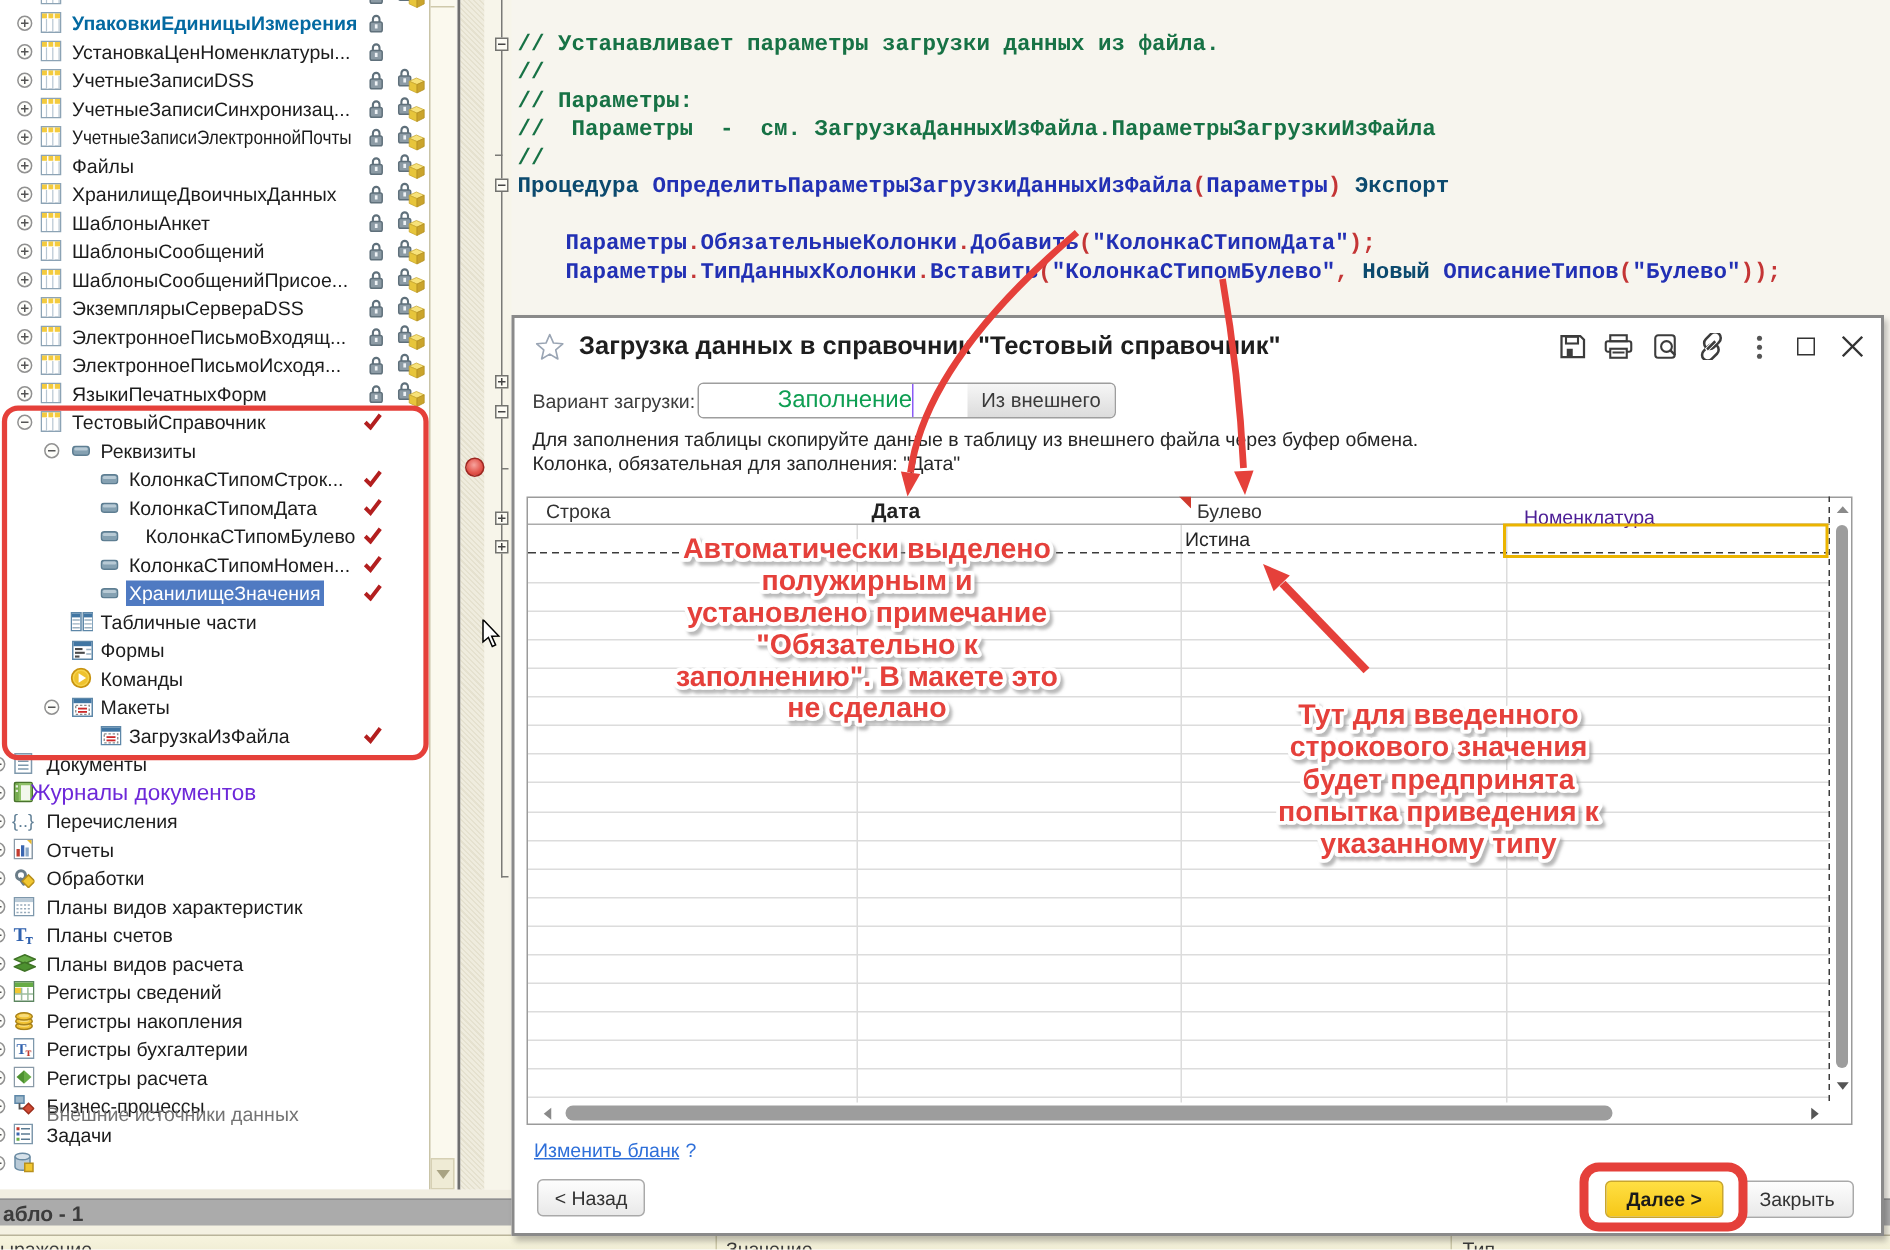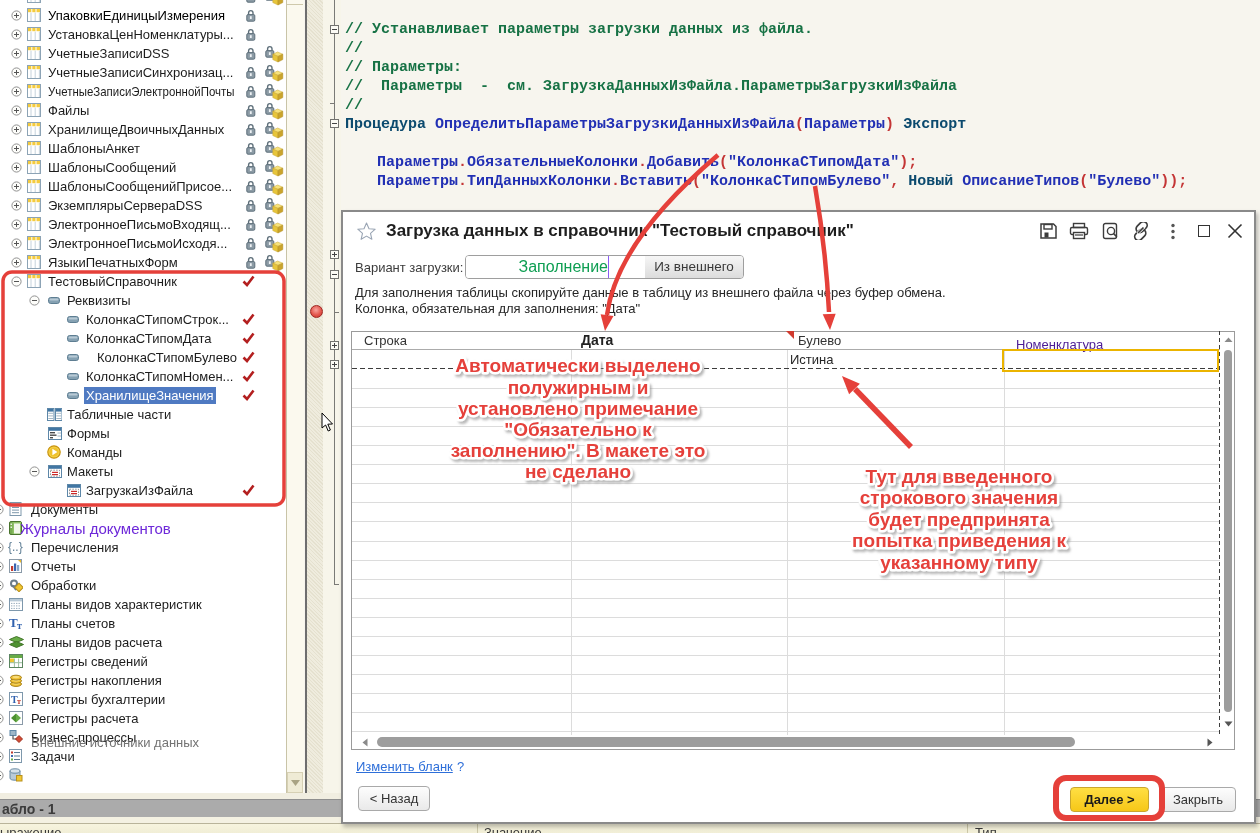--- a/index.html
+++ b/index.html
@@ -99,21 +99,21 @@
     </svg>
 <svg class="abs" style="left:27px;top:8.0px" width="14" height="14">
       <rect x="0.5" y="0.5" width="13" height="13" fill="#fff" stroke="#8ca3b5"></rect>
       <rect x="1" y="1" width="12" height="3.2" fill="#f4cb3e"></rect>
       <line x1="4.8" y1="1" x2="4.8" y2="13" stroke="#fff" stroke-width="1"></line>
       <line x1="9" y1="1" x2="9" y2="13" stroke="#fff" stroke-width="1"></line>
       <line x1="4" y1="4.6" x2="4" y2="13" stroke="#b7c6d2" stroke-width="0.8"></line>
       <line x1="8.2" y1="4.6" x2="8.2" y2="13" stroke="#b7c6d2" stroke-width="0.8"></line>
       <line x1="12.4" y1="4.6" x2="12.4" y2="13" stroke="#b7c6d2" stroke-width="0.8"></line>
     </svg>
-<div class="abs" style="left:48px;top:6.5px;height:17px;line-height:17px;color:#000000;font-size:13px;white-space:nowrap;">УпаковкиЕдиницыИзмерения</div>
+<div class="abs" style="left:48px;top:6.5px;height:17px;line-height:17px;color:#0369a1;font-size:13px;white-space:nowrap;font-weight:bold;">УпаковкиЕдиницыИзмерения</div>
 <svg class="abs" style="left:246px;top:8.5px" width="10" height="13">
       <path d="M2.6,6 L2.6,3.8 A2.2,2.2 0 0 1 7,3.8 L7,6" fill="none" stroke="#5f707b" stroke-width="1.4"></path>
       <rect x="0.8" y="5.6" width="8" height="6.6" rx="1.2" fill="#8c9ba5" stroke="#5f707b"></rect>
       <rect x="3.9" y="7.2" width="1.8" height="2.8" fill="#eef2f5"></rect>
     </svg>
 <svg class="abs" style="left:11.0px;top:28.5px" width="11" height="11">
       <circle cx="5.5" cy="5.5" r="4.6" fill="#fdfdfa" stroke="#919191" stroke-width="1"></circle>
       <line x1="3" y1="5.5" x2="8" y2="5.5" stroke="#555" stroke-width="1"></line>
       <line x1="5.5" y1="3" x2="5.5" y2="8" stroke="#555" stroke-width="1"></line>
     </svg>

